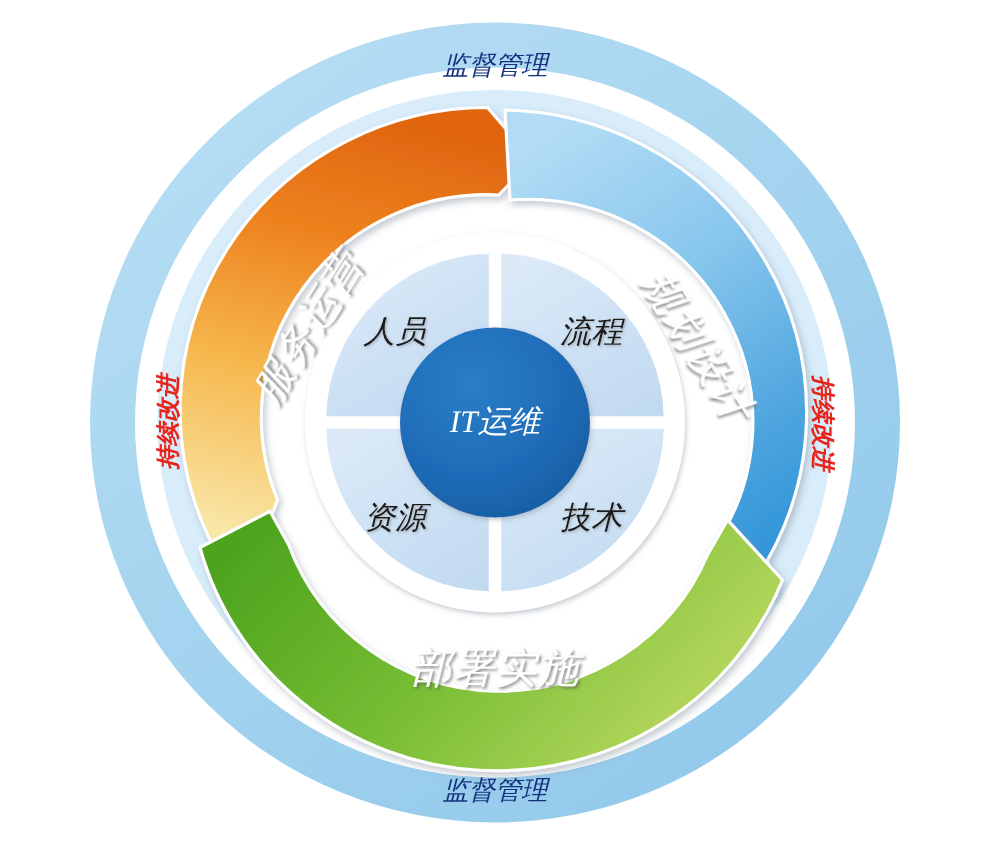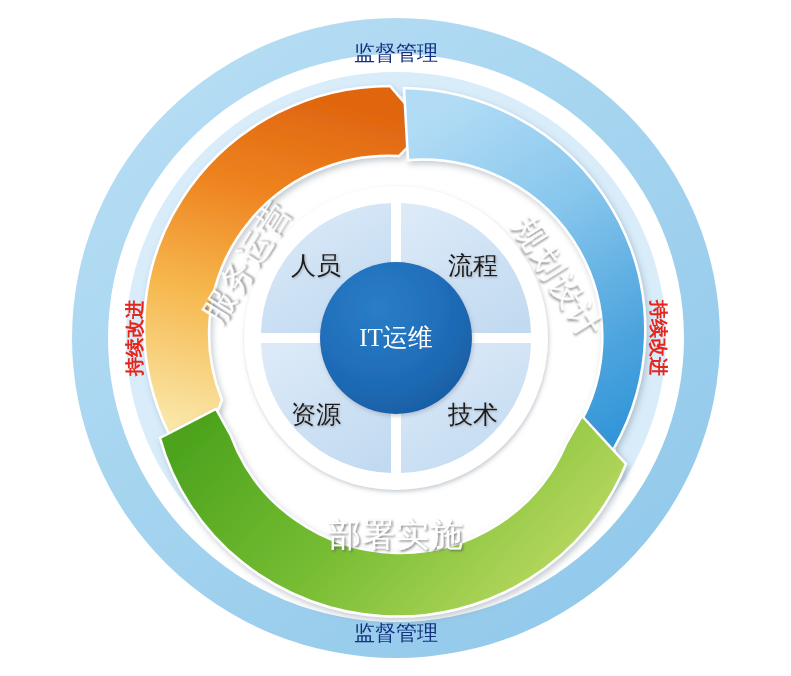--- a/index.html
+++ b/index.html
@@ -10,20 +10,21 @@
   body {
     width: 791px;
     height: 676px;
     font-family: "Liberation Sans", "DejaVu Sans", sans-serif;
     overflow: hidden;
   }
   #diagram-root {
     position: relative;
     width: 791px;
     height: 676px;
+    font-style: italic;
   }
   svg.canvas {
     display: block;
     width: 791px;
     height: 676px;
   }
   .ring-label {
     font-family: "Liberation Sans", "DejaVu Sans", sans-serif;
     font-size: 21px;
     fill: #15317e;

